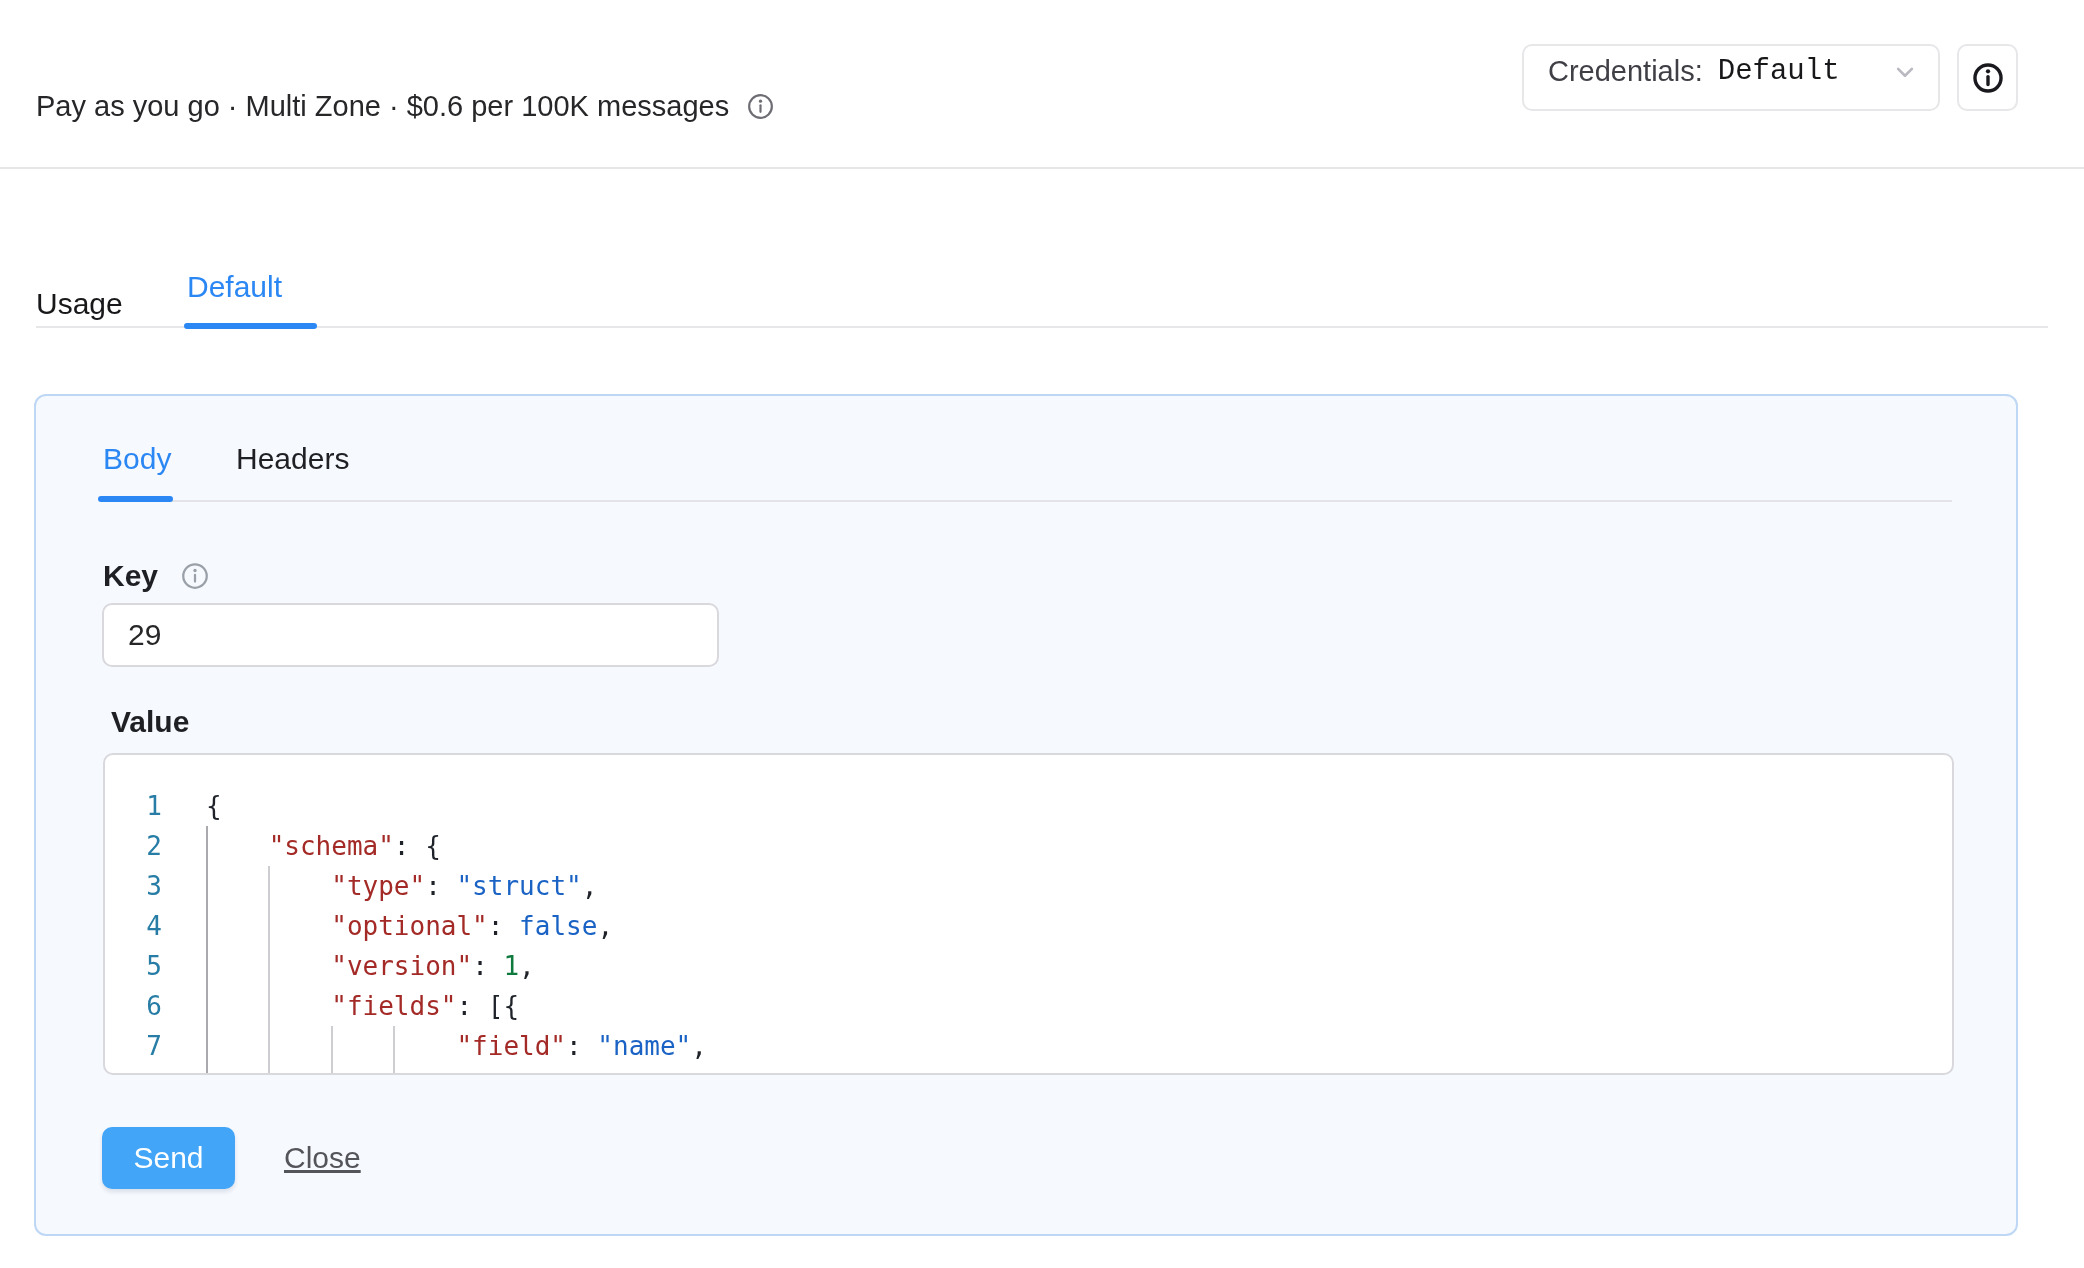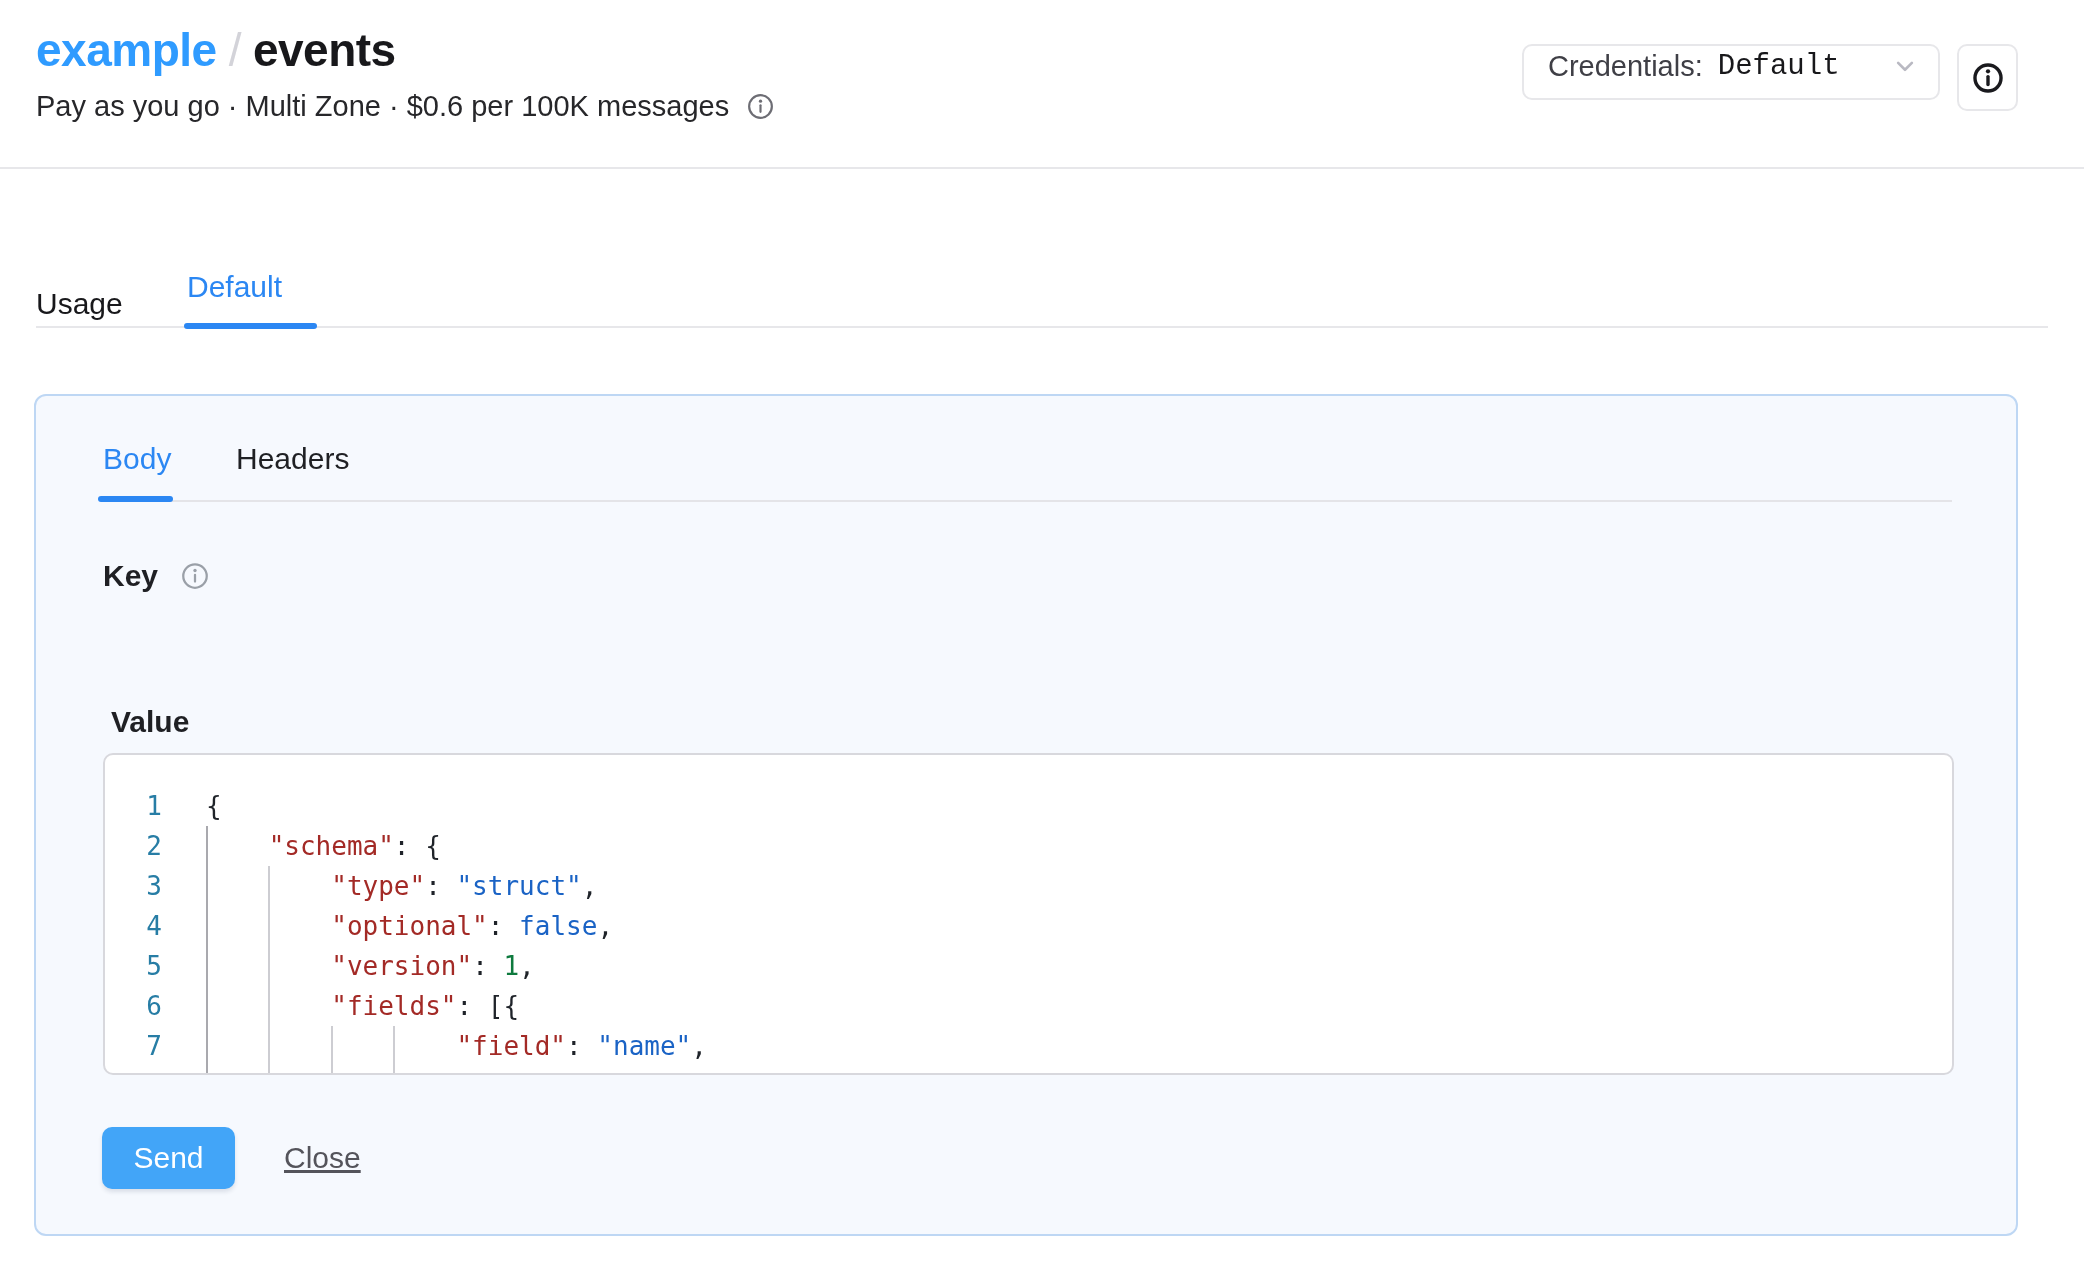--- a/index.html
+++ b/index.html
@@ -19,21 +19,21 @@
   .t-project { color: var(--title_blue); cursor: pointer; }
   .t-sep { color: #d3d3d9; font-weight: 400; margin: 0 12px; }
   .t-page { color: #18181b; }
   .subtitle-row { position: absolute; left: 36px; top: 88px; display: flex; align-items: center;
                   gap: 17px; font-size: 29px; line-height: 36px; color: #27272a; white-space: nowrap; justify-content: center; }
   .info-icon { display: inline-flex; align-items: center; justify-content: center; }
   .info-icon svg { display: block; }
   .subtitle-info { color: #6d6d74; }
   .key-info { color: #9aa0a8; }
 
-  .credentials { position: absolute; left: 1522px; top: 44px; width: 418px; height: 56px;
+  .credentials { position: absolute; left: 1522px; top: 44px; width: 418px; height: 67px;
                  background: #fff; border: 2px solid #e7e7ea; border-radius: 10px;
                  display: flex; align-items: center; padding: 0 18px 12px 24px; cursor: pointer; }
   .cred-label { font-size: 29px; color: #3f3f46; }
   .cred-value { font-size: 29px; color: #18181b; margin-left: 15px; font-family: Liberation Mono, monospace; }
   .chevron { margin-left: auto; display: flex; color: #b9b9c2; }
   .info-btn { position: absolute; left: 1957px; top: 44px; width: 61px; height: 67px;
               background: #fff; border: 2px solid #e7e7ea; border-radius: 10px;
               display: flex; align-items: center; justify-content: center; color: #1a1a1e; cursor: pointer; }
 
   
@@ -88,23 +88,20 @@
           box-shadow: 0 3px 4px rgba(24, 39, 75, 0.12); cursor: pointer; }
   .close { position: absolute; left: 248px; top: 731px; height: 62px; background: none; border: none;
            font-family: "Liberation Sans", sans-serif; font-size: 30px; color: #54545b; cursor: pointer; text-decoration: underline; }
 </style>
 </head>
 <body>
 
 <div class="page">
 
   <header class="header">
-    <div class="title-row">
-      <span class="t-project">example</span><span class="t-sep">/</span><span class="t-page">events</span>
-    </div>
     <div class="subtitle-row">
       <span>Pay as you go · Multi Zone · $0.6 per 100K messages</span>
       <span class="info-icon subtitle-info">
         <svg width="29" height="29" viewBox="0 0 24 24" fill="none" stroke="currentColor" stroke-width="1.8">
           <circle cx="12" cy="12" r="9.4"></circle>
           <line x1="12" y1="11" x2="12" y2="16.4" stroke-linecap="round"></line>
           <circle cx="12" cy="7.6" r="1.35" fill="currentColor" stroke="none"></circle>
         </svg>
       </span>
     </div>
@@ -144,20 +141,21 @@
     <div class="key-label-row">
       <span class="field-label">Key</span>
       <span class="info-icon key-info">
         <svg width="30" height="30" viewBox="0 0 24 24" fill="none" stroke="currentColor" stroke-width="1.8">
           <circle cx="12" cy="12" r="9.4"></circle>
           <line x1="12" y1="11" x2="12" y2="16.4" stroke-linecap="round"></line>
           <circle cx="12" cy="7.6" r="1.35" fill="currentColor" stroke="none"></circle>
         </svg>
       </span>
     </div>
+    <input class="key-input" type="text" value="29" style="">
 
     <div class="field-label value-label">Value</div>
 
     <div class="editor">
       <div class="guide guide-0"></div>
       <div class="guide guide-4"></div>
       <div class="guide guide-8"></div>
       <div class="guide guide-12"></div>
       <div class="lines">
           <div class="code-row"><span class="gutter">1</span><span class="code"><span class="tok-punct">{</span></span></div>

